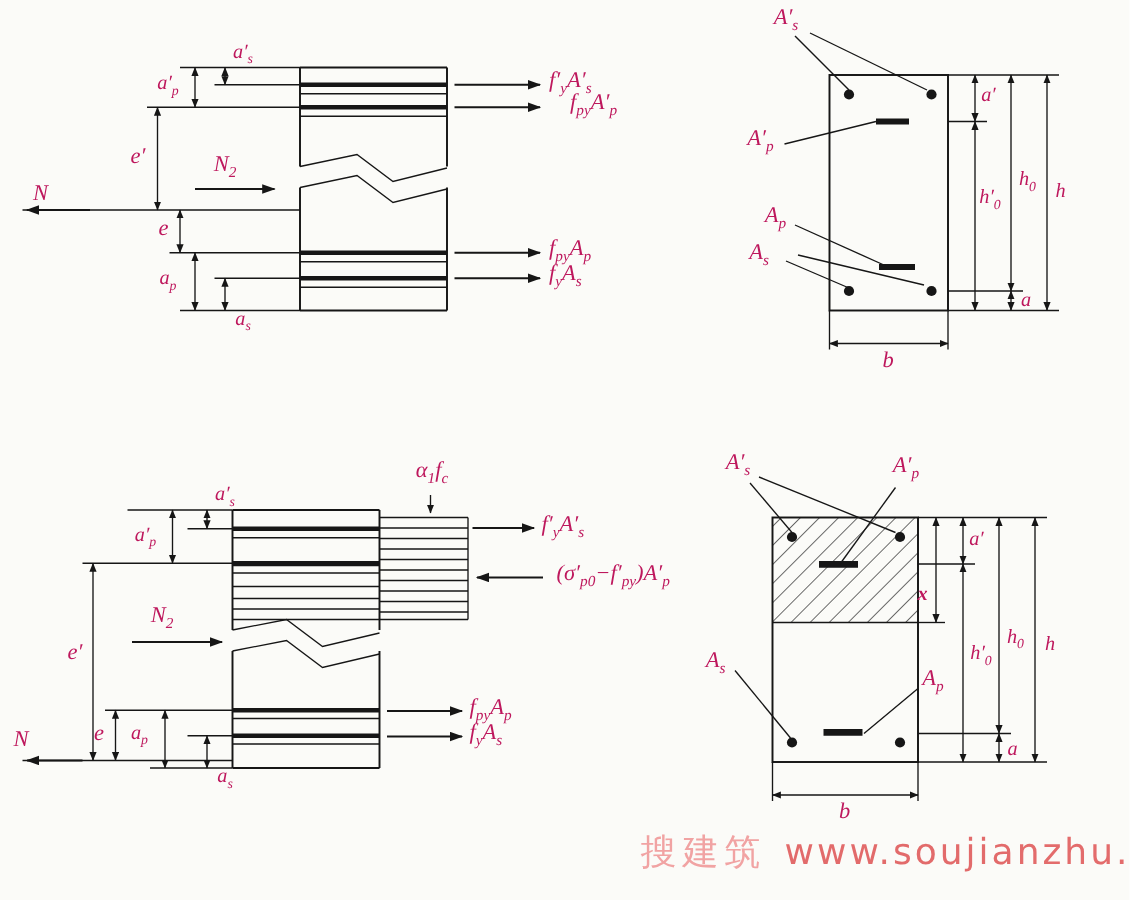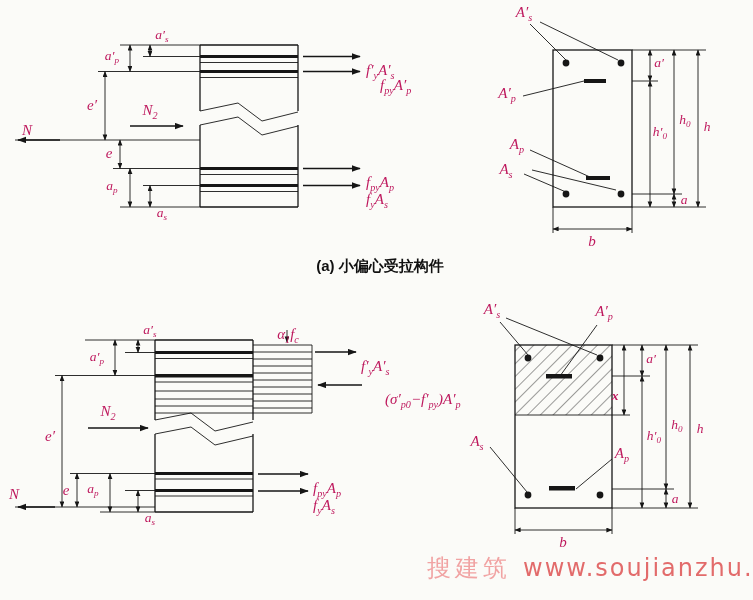--- a/index.html
+++ b/index.html
@@ -7,21 +7,21 @@
          font-family:"Liberation Serif",serif;}
   .stage svg{position:absolute;left:0;top:0;}
   .s1{stroke:#161616;stroke-width:1.3;fill:none;}
   .s0{stroke:#161616;stroke-width:0.9;fill:none;}
   .force{stroke:#161616;stroke-width:1.4;fill:none;}
   .bar{fill:#161616;stroke:none;}
   .dot{fill:#161616;stroke:none;}
   .lbl{position:absolute;font-style:italic;font-size:15px;color:#be185d;white-space:nowrap;
        transform:translate(-50%,-50%);line-height:1;}
   .lbl sub{font-size:68%;}
-  .lbl.left{transform:translate(0,-50%);margin-top:16px;}
+  .lbl.left{transform:translate(0,-50%);}
   .lbl.small{font-size:13.5px;}
   .lbl.bold{font-weight:bold;}
   .cap{position:absolute;transform:translate(-50%,-50%);font-family:"Liberation Sans",sans-serif;
        font-style:normal;font-weight:700;font-size:15px;color:#111;white-space:nowrap;}
   .wm{position:absolute;left:427px;top:552px;font-family:"DejaVu Sans",sans-serif;
       font-size:24px;white-space:nowrap;opacity:.9;}
   .wm .brand{color:#f09a9a;letter-spacing:4px;margin-right:12px;margin-top:44px;}
   .wm .url{color:#e05c5c;letter-spacing:2px;}
 </style>
 </head>
@@ -243,33 +243,32 @@
 <div class="lbl" style="left:524px;top:14px">A′<sub>s</sub></div>
 <div class="lbl" style="left:507px;top:95px">A′<sub>p</sub></div>
 <div class="lbl" style="left:517px;top:146px">A<sub>p</sub></div>
 <div class="lbl" style="left:506px;top:171px">A<sub>s</sub></div>
 <div class="lbl small" style="left:659px;top:63px">a′</div>
 <div class="lbl small" style="left:660px;top:133px">h′<sub>0</sub></div>
 <div class="lbl small" style="left:685px;top:121px">h<sub>0</sub></div>
 <div class="lbl small" style="left:684px;top:200px">a</div>
 <div class="lbl small" style="left:707px;top:127px">h</div>
 <div class="lbl" style="left:592px;top:241px">b</div>
-<div class="cap" style="left:380px;top:266px">(a) 小偏心受拉构件</div>
 
 <div class="lbl" style="left:14px;top:494px">N</div>
 <div class="lbl" style="left:108px;top:413px">N<sub>2</sub></div>
 <div class="lbl" style="left:50px;top:436px">e′</div>
 <div class="lbl" style="left:66px;top:490px">e</div>
 <div class="lbl small" style="left:97px;top:358px">a′<sub>p</sub></div>
 <div class="lbl small" style="left:150px;top:331px">a′<sub>s</sub></div>
 <div class="lbl small" style="left:93px;top:490px">a<sub>p</sub></div>
 <div class="lbl small" style="left:150px;top:519px">a<sub>s</sub></div>
-<div class="lbl" style="left:288px;top:336px">α<sub>1</sub>f<sub>c</sub></div>
+<div class="lbl" style="left:288px;top:316px">α<sub>1</sub>f<sub>c</sub></div>
 <div class="lbl left" style="left:361px;top:352px">f′<sub>y</sub>A′<sub>s</sub></div>
-<div class="lbl left" style="left:385px;top:385px">(σ′<sub>p0</sub>−f′<sub>py</sub>)A′<sub>p</sub></div>
+<div class="lbl left" style="left:371px;top:385px">(σ′<sub>p0</sub>−f′<sub>py</sub>)A′<sub>p</sub></div>
 <div class="lbl left" style="left:313px;top:474px">f<sub>py</sub>A<sub>p</sub></div>
 <div class="lbl left" style="left:313px;top:491px">f<sub>y</sub>A<sub>s</sub></div>
 <div class="lbl" style="left:492px;top:311px">A′<sub>s</sub></div>
 <div class="lbl" style="left:604px;top:313px">A′<sub>p</sub></div>
 <div class="lbl" style="left:477px;top:443px">A<sub>s</sub></div>
 <div class="lbl" style="left:622px;top:455px">A<sub>p</sub></div>
 <div class="lbl small" style="left:651px;top:359px">a′</div>
 <div class="lbl small bold" style="left:615px;top:396px">x</div>
 <div class="lbl small" style="left:654px;top:437px">h′<sub>0</sub></div>
 <div class="lbl small" style="left:677px;top:426px">h<sub>0</sub></div>

